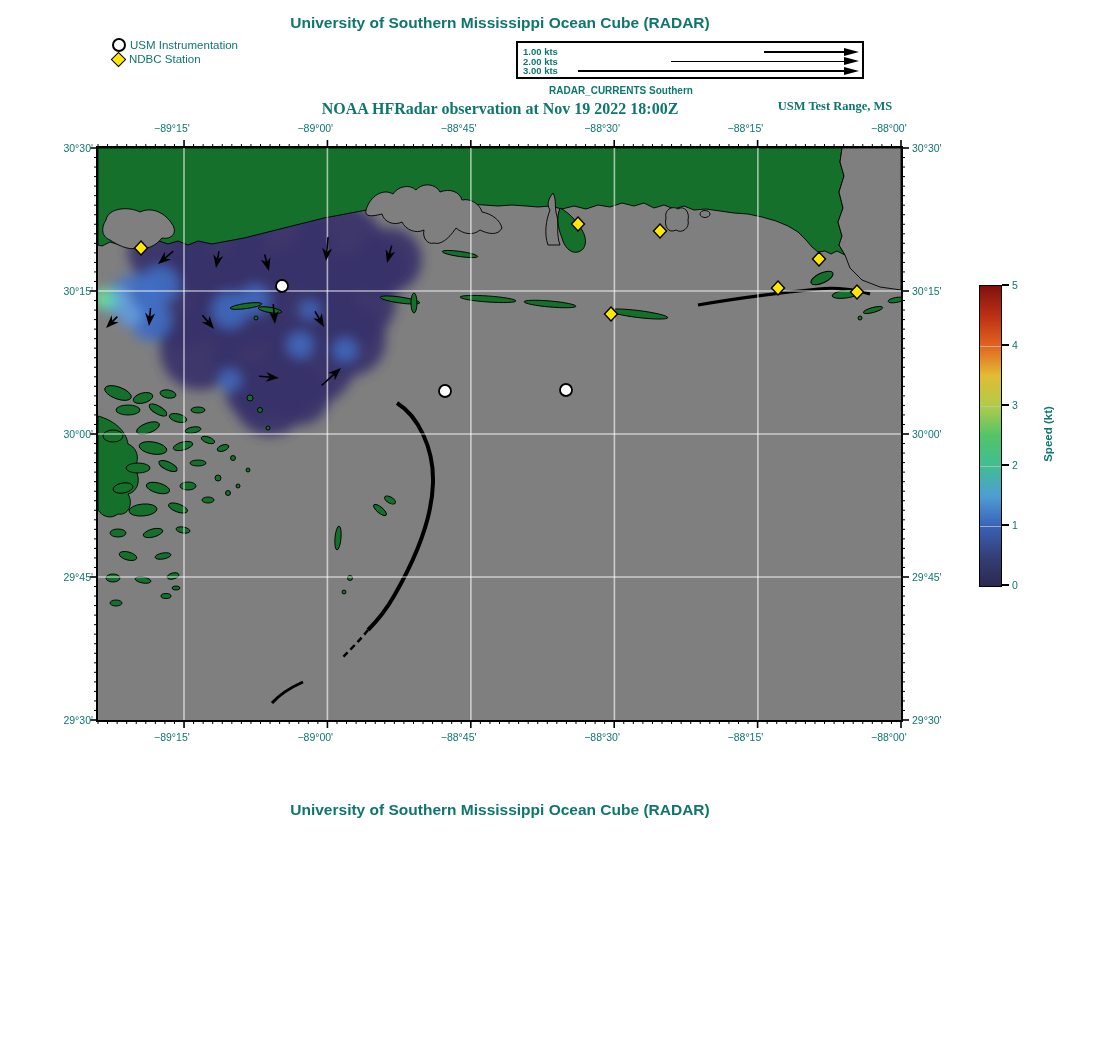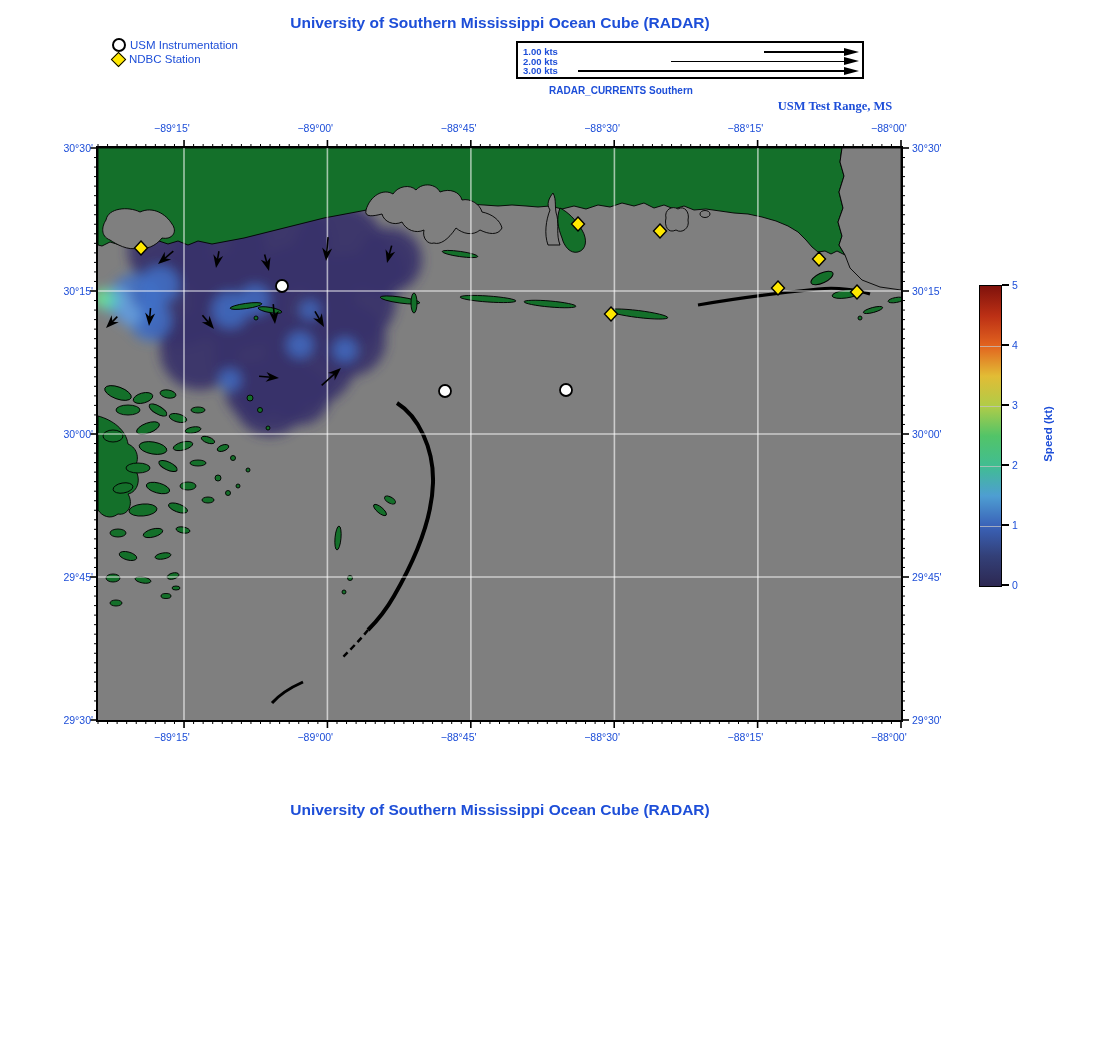--- a/index.html
+++ b/index.html
@@ -1,17 +1,17 @@
 <!DOCTYPE html>
 <html><head>
 <meta charset="utf-8">
 <style>
   html,body{margin:0;padding:0;background:#fff;}
   #page{position:relative;width:1100px;height:1050px;background:#fff;overflow:hidden;
-        font-family:"Liberation Sans",sans-serif;color:#1d4ed8;border-radius:31px;}
+        font-family:"Liberation Sans",sans-serif;color:#0f766e;border-radius:31px;}
   .abs{position:absolute;}
   .title{left:0;width:1000px;text-align:center;font-weight:bold;font-size:15.5px;
          font-family:"Liberation Sans",sans-serif;}
   #top-title{top:14px;}
   #bottom-title{top:801px;}
   #noaa-subtitle{left:0;top:100px;width:1000px;text-align:center;font-weight:bold;font-size:16px;
          font-family:"Liberation Serif",serif;}
   #range-label{left:770px;top:99px;width:130px;text-align:center;font-weight:bold;font-size:12.5px;
          font-family:"Liberation Serif",serif;}
   
@@ -62,20 +62,21 @@
     <div class="srow-label" style="top:23px;">3.00 kts</div>
   <div class="sline" style="left: 246px; top: 8.2px; width: 82px;"></div>
       <div class="shead" style="left: 326px; top: 4.5px;"></div>
       <div class="sline" style="left: 153px; top: 17.7px; width: 175px;"></div>
       <div class="shead" style="left: 326px; top: 14px;"></div>
       <div class="sline" style="left: 60px; top: 27.2px; width: 268px;"></div>
       <div class="shead" style="left: 326px; top: 23.5px;"></div>
     </div>
   <div id="scale-caption" class="abs">RADAR_CURRENTS Southern</div>
 
+  <div id="noaa-subtitle" class="abs">NOAA HFRadar observation at Nov 19 2022 18:00Z</div>
   <div id="range-label" class="abs">USM Test Range, MS</div>
 
   <div id="map" class="abs">
     <svg id="map-svg" width="803" height="572" viewBox="0 0 803 572">
       <defs>
         <filter id="blur" x="-30%" y="-30%" width="160%" height="160%">
           <feGaussianBlur stdDeviation="6"></feGaussianBlur>
         </filter>
       </defs>
       <rect x="0" y="0" width="803" height="572" fill="#7f7f7f"></rect>

